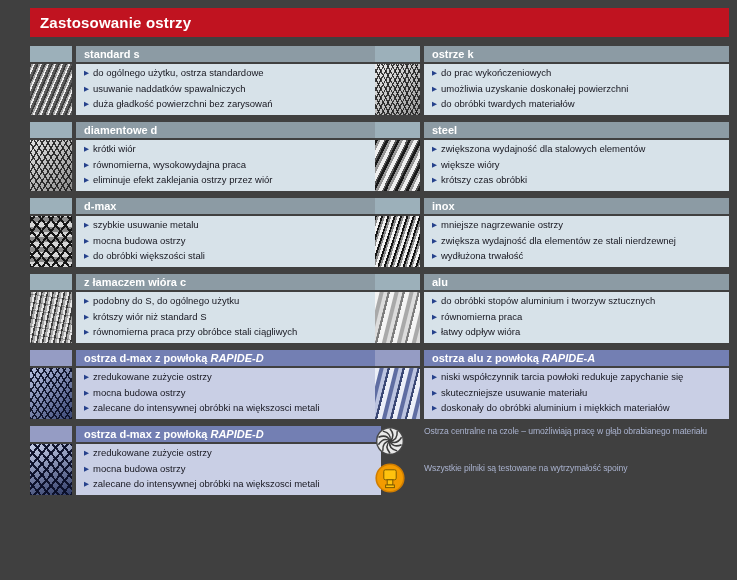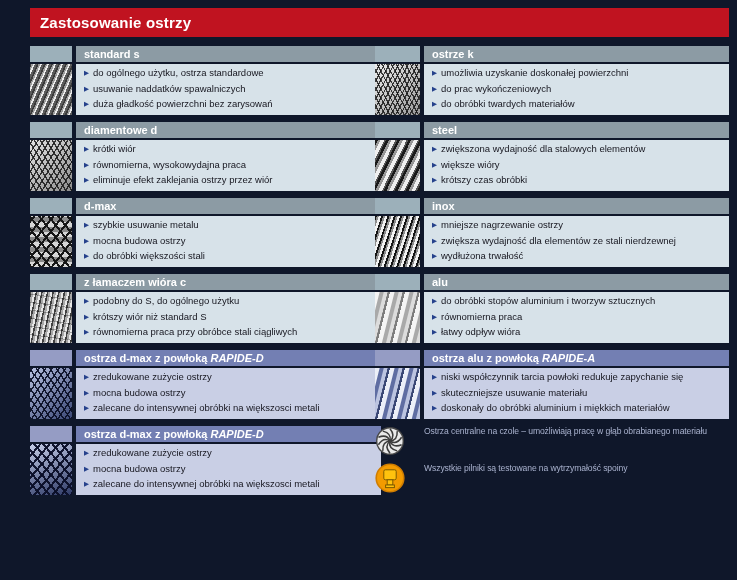--- a/index.html
+++ b/index.html
@@ -1,21 +1,21 @@
 <!DOCTYPE html>
 <html><head>
 <meta charset="utf-8">
 <style>
   html,body{margin:0;padding:0;}
   body{
     width:737px;height:580px;background:#fefefe;
     font-family:"Liberation Sans",sans-serif;
     -webkit-font-smoothing:antialiased;
   }
-  .page{position:relative;width:737px;height:580px;background:#0f172a;overflow:hidden;}
+  .page{position:relative;width:737px;height:580px;background:#404040;overflow:hidden;}
 
   
   .title-bar{
     position:absolute;left:30px;top:8px;width:699px;height:29px;
     background:#c01320;color:#fff;box-sizing:border-box;
     font-size:15px;font-weight:bold;line-height:29px;padding-left:10px;
     letter-spacing:.2px;
   }
 
   
@@ -250,25 +250,25 @@
             <div class="thumb-cell head-thumb"></div>
             <div class="header-bar"><span class="hdr-label">ostrze k</span></div>
           </div>
           <div class="row body-row">
             <div class="thumb-cell body-thumb">
               <div class="photo tex-diamond-fine2"></div>
             </div>
             <div class="content">
               <div class="bullet">
                 <span class="tri">▶</span>
+                <span class="btxt">do prac wykończeniowych</span>
+              </div>
+              <div class="bullet">
+                <span class="tri">▶</span>
                 <span class="btxt">umożliwia uzyskanie doskonałej powierzchni</span>
-              </div>
-              <div class="bullet">
-                <span class="tri">▶</span>
-                <span class="btxt">do prac wykończeniowych</span>
               </div>
               <div class="bullet">
                 <span class="tri">▶</span>
                 <span class="btxt">do obróbki twardych materiałów</span>
               </div>
             </div>
           </div>
         </div>
         <div class="section gray">
           <div class="row head-row">

